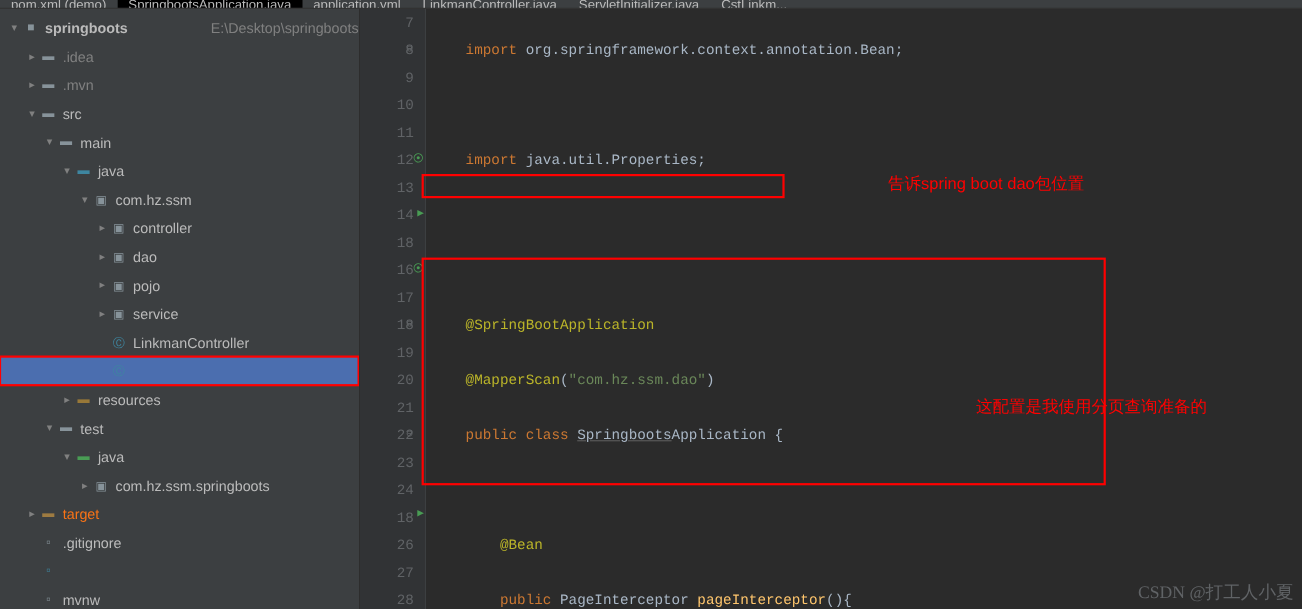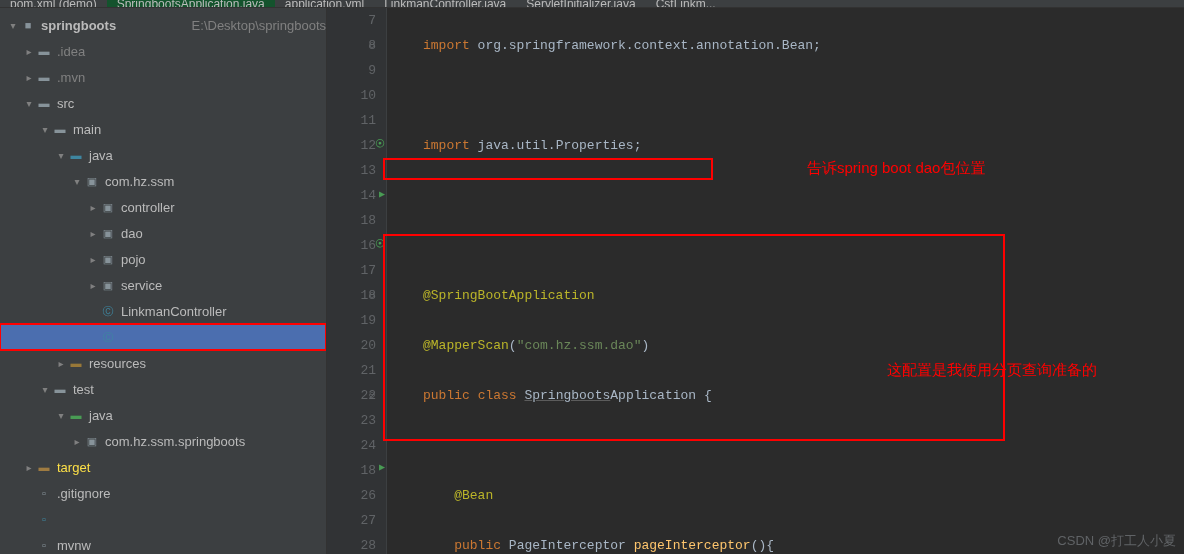--- a/index.html
+++ b/index.html
@@ -24,21 +24,21 @@
     .tab {
       padding: 4px 10px;
       display: flex;
       align-items: center;
       gap: 5px;
       color: #bbbbbb;
       font-size: 12px;
       white-space: nowrap;
     }
     .tab.active {
-      background: #14532d;
+      background: #000000;
     }
     .layout {
       display: flex;
       flex: 1;
       overflow: hidden;
     }
     .sidebar {
       width: 327px;
       background: #3c3f41;
       border-right: 1px solid #323232;
@@ -156,22 +156,22 @@
       position: absolute;
       left: -18px;
       color: #606366;
       font-size: 10px;
     }
     .watermark {
       position: fixed;
       right: 8px;
       bottom: 4px;
       color: #606366;
-      font-size: 13px;
-      font-family: Liberation Sans, sans-serif;
+      font-size: 16px;
+      font-family: Liberation Serif, serif;
     }
   </style>
 </head>
 <body>
 
 <div class="tabs">
   <div class="tab">
       <span>pom.xml (demo)</span>
     </div>
   <div class="tab active">
@@ -272,21 +272,21 @@
       <span class="label">java</span>
     </div>
     <div class="tree-row" style="padding-left:70px">
       <span class="chevron">▸</span>
       <span class="icon pkg-icon">▣</span>
       <span class="label">com.hz.ssm.springboots</span>
     </div>
     <div class="tree-row" style="padding-left:22px">
       <span class="chevron">▸</span>
       <span class="icon folder-icon exc">▬</span>
-      <span class="label" style="color:#fde047">target</span>
+      <span class="label" style="color:#f97316">target</span>
     </div>
     <div class="tree-row" style="padding-left:36px">
       <span class="icon file-icon">▫</span>
       <span class="label">.gitignore</span>
     </div>
     <div class="tree-row" style="padding-left:36px">
       <span class="icon" style="color:#3e86a0">▫</span>
     </div>
     <div class="tree-row" style="padding-left:36px">
       <span class="icon file-icon">▫</span>

